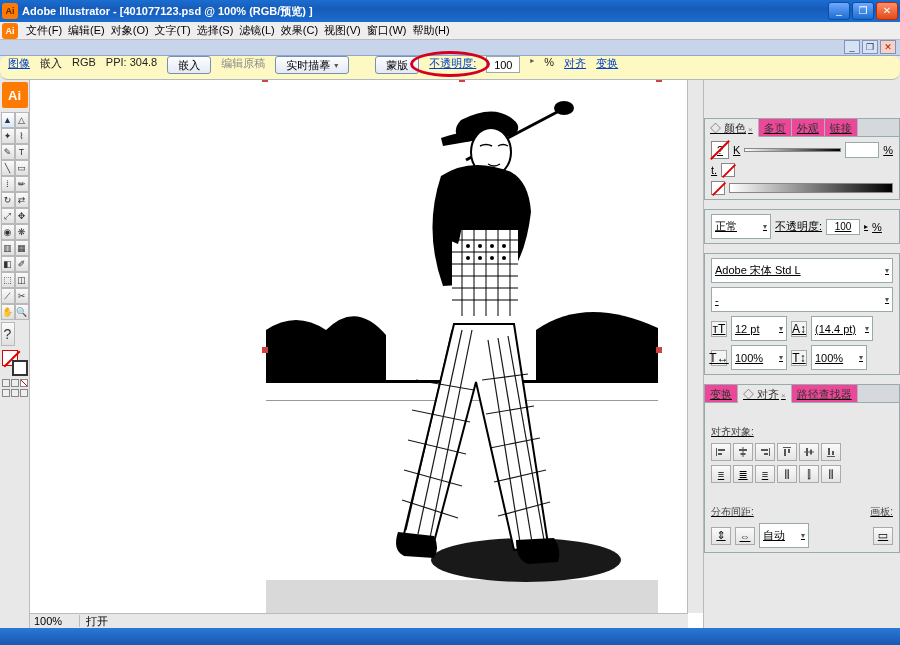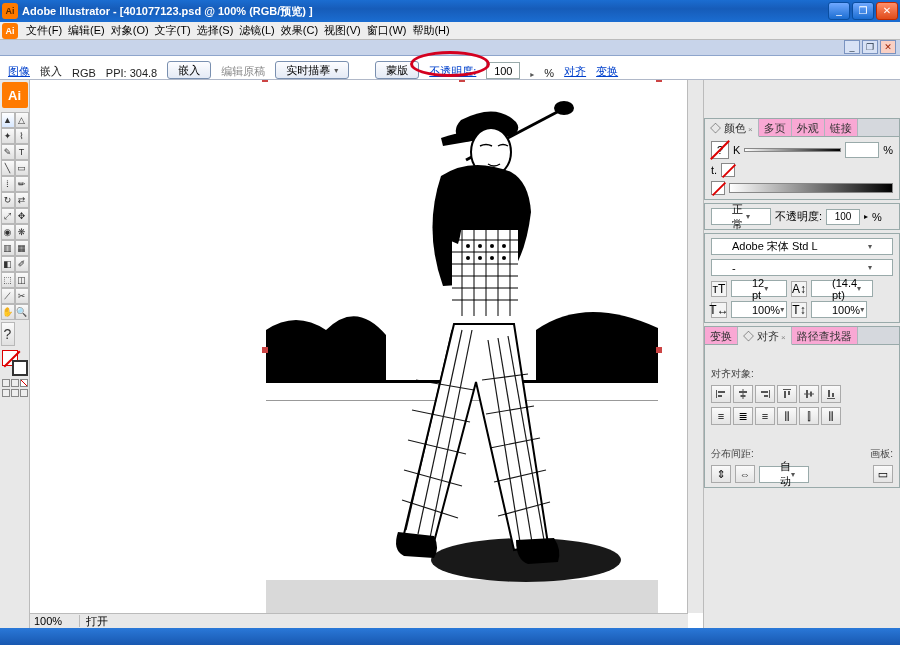--- a/index.html
+++ b/index.html
@@ -10,21 +10,21 @@
 .winbtns { display:flex; gap:2px; }
 .winbtn { width:22px; height:18px; background:linear-gradient(#6fa8ff,#1b6dd1); border:1px solid #0a4ea0; border-radius:3px; color:#fff; display:flex; align-items:center; justify-content:center; font-size:10px; line-height:1; }
 .winbtn.close { background:linear-gradient(#ff8f6a,#e04b1a); border-color:#c02a00; }
 
 .subwin { height:16px; background:#c8d4ea; display:flex; justify-content:flex-end; gap:2px; padding:0 4px; border-bottom:1px solid #8ea5cc; }
 .subwin .sbtn { width:16px; height:14px; border:1px solid #7a93c0; background:#d8e2f5; color:#234; font-size:9px; display:flex; align-items:center; justify-content:center; }
 .subwin .sbtn.close { background:#f9d0c4; color:#a0280a; }
 .menubar { height:18px; background:#eee; display:flex; align-items:center; padding-left:24px; gap:2px; border-bottom:1px solid #bbb; position:relative; }
 .menubar .ai-badge { position:absolute; left:2px; top:1px; width:16px; height:16px; background:#ff7a00; border-radius:3px; display:flex; align-items:center; justify-content:center; color:#fff; font-weight:bold; font-size:9px; }
 .menubar .mitem { padding:1px 2px; cursor:default; }
-.ctrlbar { height:24px; background:#ffffff; display:flex; align-items:flex-end; padding:0 8px; gap:10px; border-bottom:1px solid #b0b8c8; }
+.ctrlbar { height:24px; background:#fef9c3; display:flex; align-items:flex-start; padding:0 8px; gap:10px; border-bottom:1px solid #b0b8c8;border-radius:8px; }
 .ctrlbar .lnk { color:#0040cc; text-decoration:underline; cursor:pointer; }
 .ctrlbar .txt { color:#222; }
 .ctrlbar .fld { height:17px; width:50px; border:1px solid #9aa; background:#fff; text-align:center; }
 .ctrlbar .btn { height:18px; padding:0 10px; border:1px solid #7a90b0; background:linear-gradient(#fdfdff,#e4eaf5); border-radius:3px; display:flex; align-items:center; }
 .ctrlbar .btn.split::after { content:"▾"; margin-left:4px; font-size:8px; color:#555; }
 .ctrlbar .spacer6 { width:6px; }
 .highlight-ring { position:absolute; width:80px; height:26px; border:3px solid #d4001f; border-radius:50%; left:410px; top:51px; pointer-events:none; }
 .main { position:absolute; top:80px; left:0; right:0; bottom:17px; display:flex; }
 .toolbox { width:30px; background:#e8e8e8; border-right:1px solid #bbb; display:flex; flex-direction:column; align-items:center; }
 .ai-logo { width:26px; height:26px; margin:2px 0 4px; background:#ff7a00; color:#fff; display:flex; align-items:center; justify-content:center; font-size:13px; font-weight:bold; border-radius:2px; }
@@ -47,36 +47,36 @@
 .canvas-area .zoom-status { position:absolute; left:0; bottom:0; height:15px; width:110px; display:flex; align-items:center; border-top:1px solid #bbb; background:#e8e8e8;}
 .canvas-area .zoom-status .zoom { width:50px; border-right:1px solid #bbb; padding-left:4px; }
 .canvas-area .zoom-status .stat { padding-left:6px; }
 .img-placeholder { position:absolute; left:236px; top:0; width:392px; height:540px; background:#fff; overflow:hidden; }
 .golf-svg { width:100%; height:100%; }
 .select-handles { position:absolute; left:232px; top:-4px; width:400px; height:548px; pointer-events:none; }
 .select-handles .h { width:6px; height:6px; background:#c44; position:absolute; }
 .select-handles .h.tl{left:0;top:0} .select-handles .h.tm{left:50%;top:0;margin-left:-3px} .select-handles .h.tr{right:0;top:0}
 .select-handles .h.ml{left:0;top:50%;margin-top:-3px} .select-handles .h.mr{right:0;top:50%;margin-top:-3px}
 .select-handles .h.bl{left:0;bottom:0} .select-handles .h.bm{left:50%;bottom:0;margin-left:-3px} .select-handles .h.br{right:0;bottom:0}
-.panels { width:196px; background:#e8e8e8; display:flex; flex-direction:column; gap:3px; padding-top:38px; }
+.panels { width:196px; background:#e8e8e8; display:flex; flex-direction:column; gap:9px; padding-top:38px;text-decoration:underline; }
 .panel { border:1px solid #9aa; background:#e8e8e8; }
 .tabs { display:flex; height:18px; background:#d5d8dd; border-bottom:1px solid #9aa; }
-.tab { padding:2px 5px; border-right:1px solid #b0b5bd; color:#333; background:#f9a8d4; }
+.tab { padding:2px 5px; border-right:1px solid #b0b5bd; color:#333; background:#ec4899; }
 .tab.active { background:#e8e8e8; font-weight:normal; border-bottom:1px solid #e8e8e8; margin-bottom:-1px;}
 .tab .x { font-size:8px; margin-left:2px; color:#888;}
 .panel-body { padding:4px 6px; display:flex; flex-direction:column; gap:4px; }
 .row { display:flex; align-items:center; gap:4px; }
 .swatch-q { width:18px; height:18px; border:1px solid #888; background:#fff; position:relative; display:flex; align-items:center; justify-content:center;}
 .swatch-q .slash{position:absolute;width:26px;height:2px;background:#d00;transform:rotate(-45deg);} 
 .swatch-none { width:14px; height:14px; border:1px solid #888; position:relative; background:#fff;}
 .swatch-none::after{content:"";position:absolute;left:-2px;top:50%;width:18px;height:2px;background:#d00;transform:rotate(-45deg);}
 .slider { flex:1; height:4px; background:linear-gradient(90deg,#fff,#000); border:1px solid #888; position:relative;}
 .slider.gray { background:linear-gradient(90deg,#fff 0%,#000 100%); height:10px;}
 .num-fld { width:34px; height:16px; border:1px solid #9aa; background:#fff; text-align:center; font-size:10px;}
-.sel { height:17px; border:1px solid #9aa; background:#fff; padding:0 20px; display:flex; align-items:center; justify-content:space-between;}
+.sel { height:25px; border:1px solid #9aa; background:#fff; padding:0 3px; display:flex; align-items:center; justify-content:space-between;}
 .sel .arr { font-size:8px; color:#555; }
 .align-btns { display:flex; gap:2px; flex-wrap:wrap;}
 .abtn { width:20px; height:18px; border:1px solid #aaa; background:linear-gradient(#fafafa,#e4e4e4); display:flex; align-items:center; justify-content:center;}
 .abtn svg { width:12px; height:12px; }
 .section-label { font-size:10px; color:#444;margin-top:18px; }
 .taskbar { position:absolute; left:0; right:0; bottom:0; height:17px; background:linear-gradient(#2a78d8,#1858b0); }
 .char-icon{width:16px;height:16px;display:flex;align-items:center;justify-content:center;font-size:12px;border:1px solid #aaa;background:#f4f4f4;}
 </style>
 </head>
 <body>

